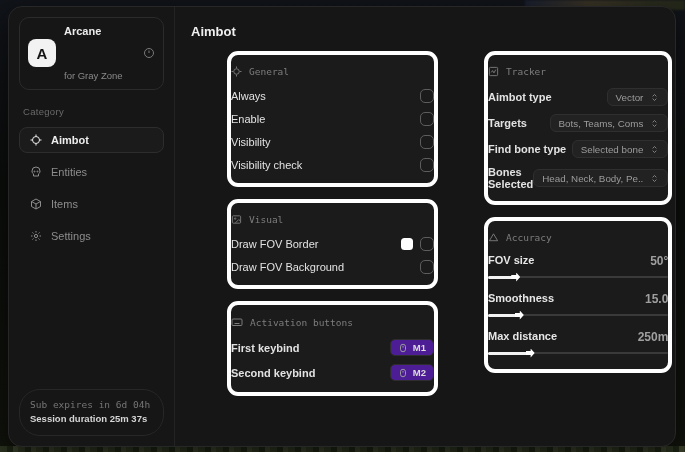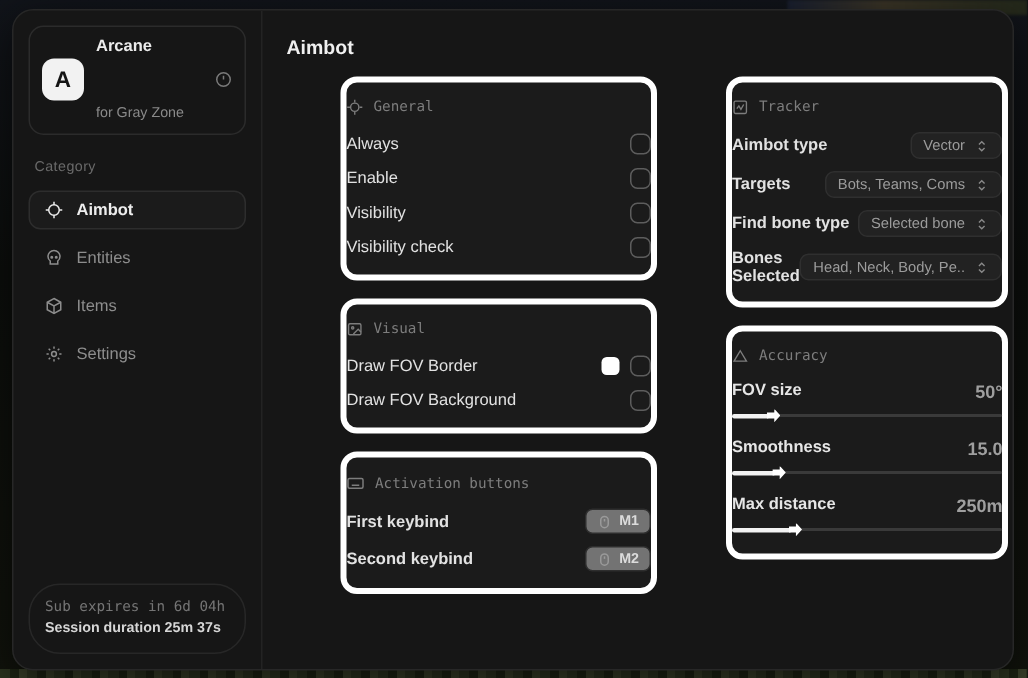--- a/index.html
+++ b/index.html
@@ -56,21 +56,21 @@
   .card-head .ic { display:flex; }
 
   .row { display:flex; align-items:center; justify-content:space-between; min-height:15px; margin-top:8px; }
   .row:first-of-type { margin-top:0; }
   .row-label { color:#e2e2e2; font-size:11px; }
   .row-right { display:flex; align-items:center; gap:7px; }
 
   .checkbox { width:14px; height:14px; border:1.6px solid #5d5d5d; border-radius:5px; background:transparent; }
   .swatch { width:12px; height:12px; border-radius:3.5px; background:#ffffff; }
 
-  .keybtn { display:flex; align-items:center; gap:5px; background:#737373; border:1px solid #2e2e2e;
+  .keybtn { display:flex; align-items:center; gap:5px; background:#4c1d95; border:1px solid #2e2e2e;
     border-radius:5px; padding:2px 7px; color:#dcdcdc; font-size:9.5px; font-weight:bold; }
   .keybtn .ic { display:flex; color:#9a9a9a; }
 
   .selbtn { display:flex; align-items:center; gap:7px; background:#222222; border:1px solid #2f2f2f;
     border-radius:6px; padding:2.5px 8px; color:#9c9c9c; font-size:9.8px; white-space:nowrap;text-align:right; }
   .selbtn .ic { display:flex; color:#8a8a8a; }
 
   
   .slider-group { margin-top:10px; }
   .slider-group:first-of-type { margin-top:0; }

